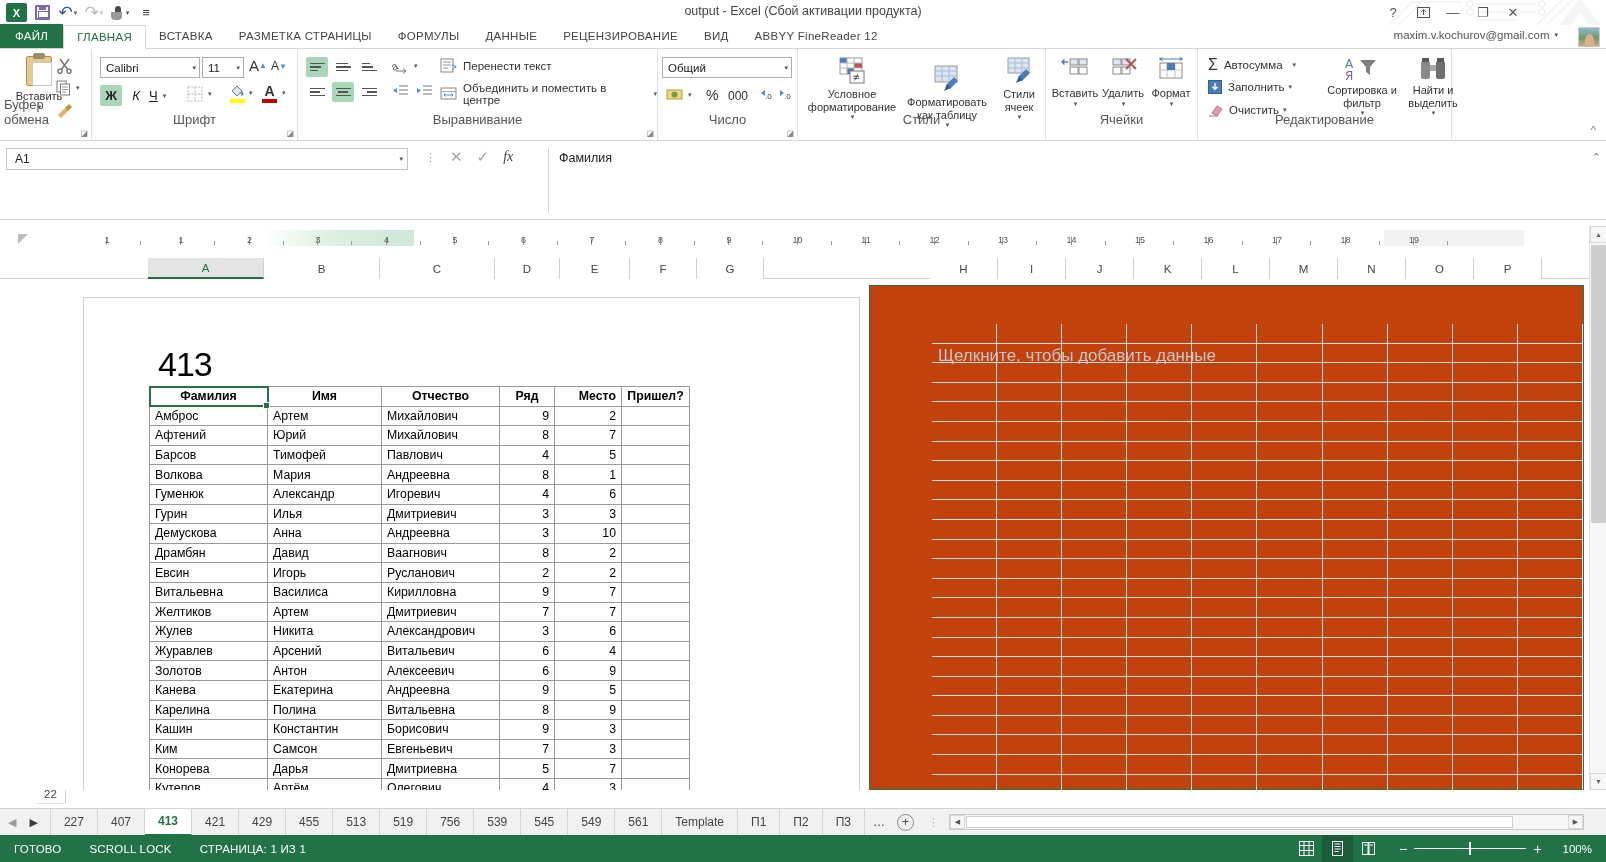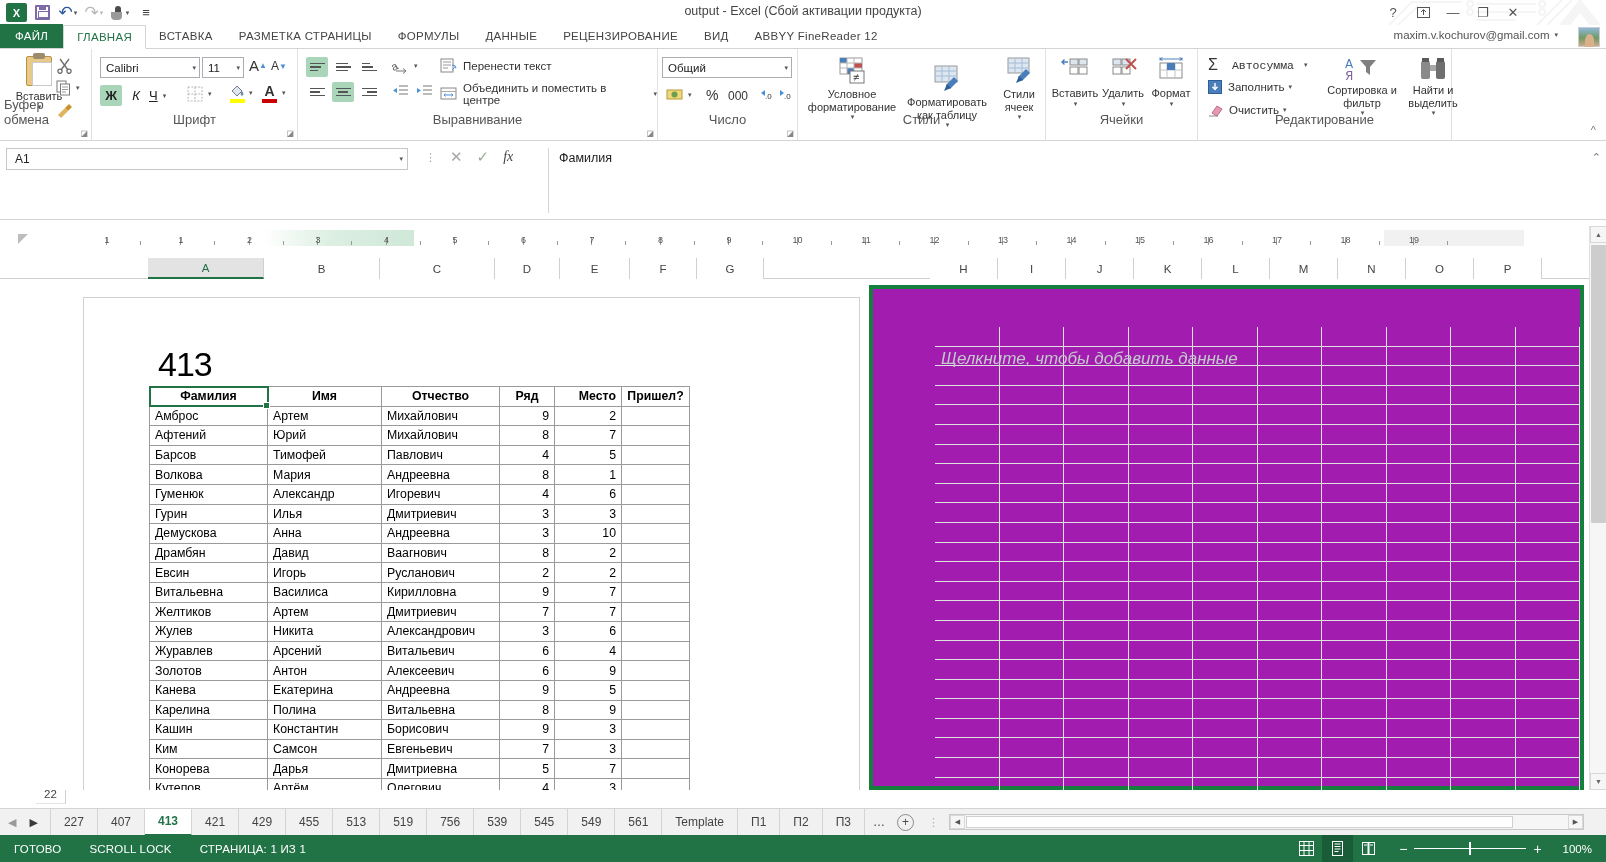--- a/index.html
+++ b/index.html
@@ -263,21 +263,21 @@
     outline: 2px solid #217346; outline-offset: -1px; position: relative;
   }
   .selcell::after {
     content:""; position:absolute; right:-3px; bottom:-3px; width:5px; height:5px;
     background:#217346; border:1px solid #fff;
   }
 
   
   .rpanel {
     position: absolute; left: 869px; top: 6px; right: 22px; bottom: 0;
-    background: #a21caf; border: 4px solid #15803d; font-style: italic;
+    background: #c2410c; border: 1px solid #15803d;
   }
   .rgrid {
     position: absolute; left: 62px; top: 38px; right: 0; bottom: 0;
   }
   .rgrid-row {
     height: 19.6px; display: flex; border-bottom: 1px solid #e0e0e0;
   }
   .rgrid-cell { width: 68px; border-right: 1px solid #e0e0e0; }
   .addhint {
     position: absolute; left: 68px; top: 60px; font-size: 17px; color: #c3c8cc;
@@ -708,21 +708,21 @@
         </svg>
         <span style="margin-top:3px;">Формат</span>
         <span class="caret-sm">▾</span>
       </div>
       <div class="glabel">Ячейки</div>
     </div>
 
     <div class="rgroup" style="left:1198px; width:254px;">
       <div class="small-row" style="left:10px; top:8px;">
         <span style="font-size:16px;color:#333;line-height:1;">Σ</span>
-        <span class="mini-lbl" style="margin-left:14px;font-family:Liberation Mono, monospace;">Автосумма</span>
+        <span class="mini-lbl" style="margin-left:6px;">Автосумма</span>
         <span class="caret-sm" style="margin-left:10px;">▾</span>
       </div>
       <div class="small-row" style="left:10px; top:31px;">
         <svg width="14" height="14" viewBox="0 0 14 14">
             <rect x="0.5" y="0.5" width="13" height="13" fill="#4a7ebb" stroke="#2e5f94"></rect>
             <path d="M7 3 v6 M4.5 6.8 L7 9.5 L9.5 6.8" stroke="#fff" fill="none" stroke-width="1.4"></path>
           </svg>
         <span class="mini-lbl" style="margin-left:6px;">Заполнить</span>
         <span class="caret-sm" style="margin-left:4px;">▾</span>
       </div>

